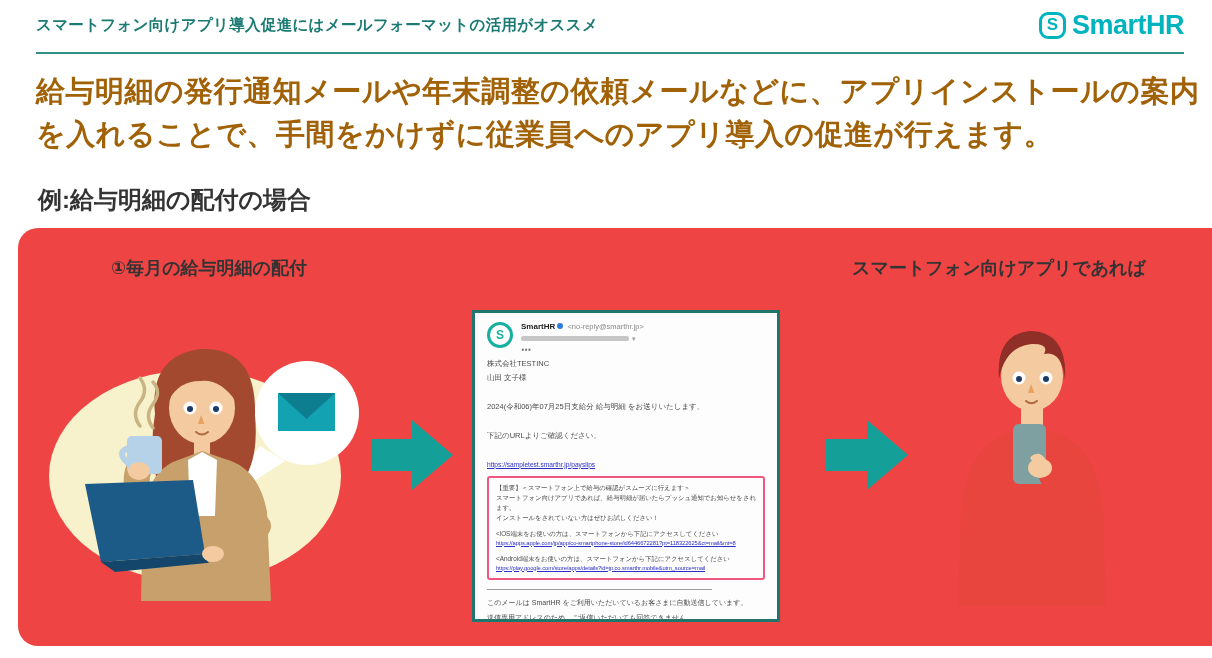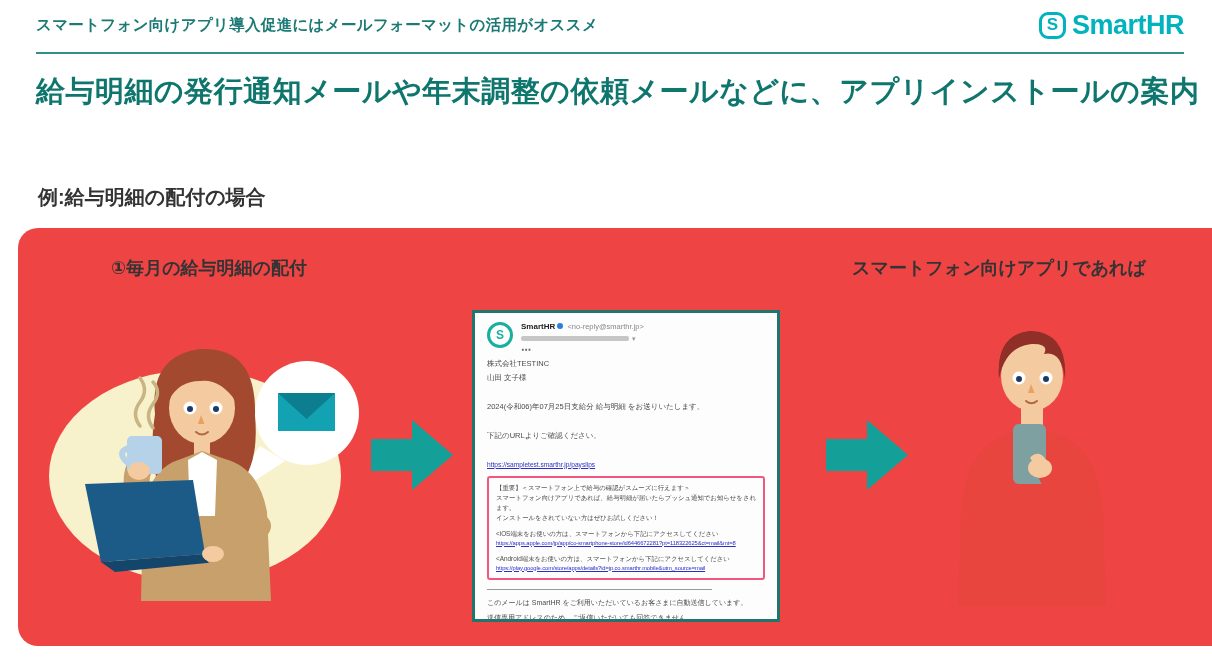--- a/index.html
+++ b/index.html
@@ -18,25 +18,25 @@
   .logo{display:flex;align-items:center;gap:6px;}
   .logo-mark{
     width:27px;height:27px;border:3.5px solid #00b3bf;border-radius:9px;
     display:flex;align-items:center;justify-content:center;
     color:#00b3bf;font-weight:bold;font-size:17px;box-sizing:border-box;
   }
   .logo-text{color:#00b3bf;font-weight:bold;font-size:27px;letter-spacing:-0.5px;}
   
   .headline{
     position:absolute;left:36px;top:70px;
-    color:#0f766e;font-weight:bold;font-size:29px;line-height:1.48;letter-spacing:.5px;
+    color:#a16207;font-weight:bold;font-size:29px;line-height:1.48;letter-spacing:.5px;
   }
   .example-label{
     position:absolute;left:38px;top:184px;
-    color:#333;font-weight:bold;font-size:20px;
+    color:#333;font-weight:bold;font-size:24px;
   }
   
   .panel{
     position:absolute;left:18px;top:228px;width:1176px;height:418px;
     background:#ef4444;border-radius:20px;padding-left:48px;
   }
   .step-label{position:absolute;top:28px;color:#333;font-weight:bold;font-size:18px;text-align:center;}
   .step1{left:10px;width:362px;}
   .step2{left:412px;width:400px;}
   .step3{left:788px;width:386px;}
@@ -88,20 +88,21 @@
 <div class="header-bar">
   <div class="header-title">スマートフォン向けアプリ導入促進にはメールフォーマットの活用がオススメ</div>
   <div class="logo">
     <span class="logo-mark">S</span>
     <span class="logo-text">SmartHR</span>
   </div>
 </div>
 
 <div class="headline">
   <div>給与明細の発行通知メールや年末調整の依頼メールなどに、アプリインストールの案内</div>
+  <div>を入れることで、手間をかけずに従業員へのアプリ導入の促進が行えます。</div>
 </div>
 
 <div class="example-label">例:給与明細の配付の場合</div>
 
 <div class="panel">
 
   <div class="step-label step1">①毎月の給与明細の配付</div>
   <div class="step-label step3">スマートフォン向けアプリであれば</div>
 
   <svg class="illus-woman" viewBox="0 0 320 285">

